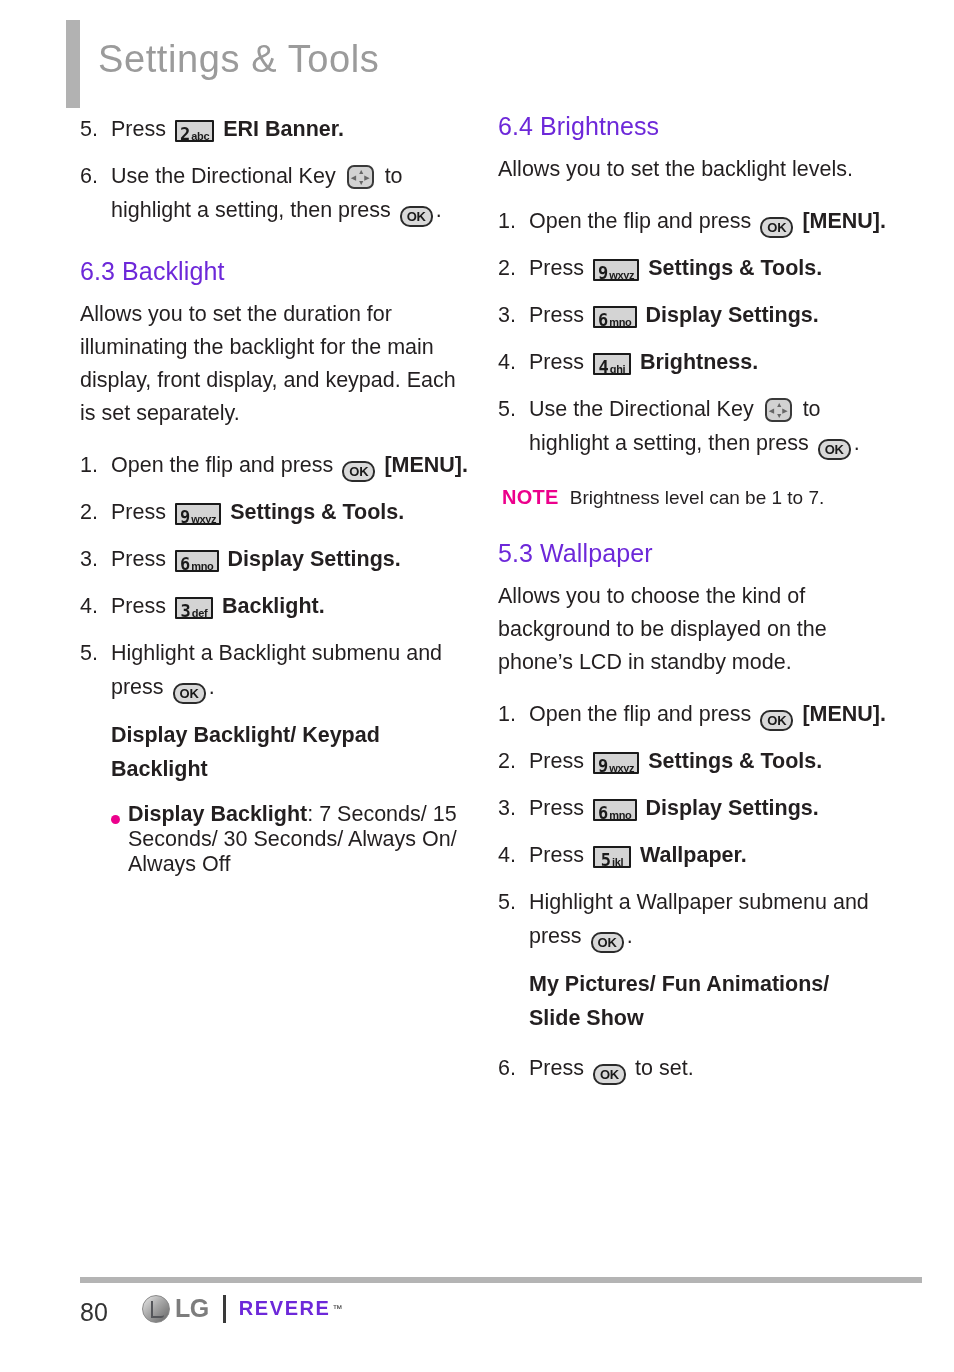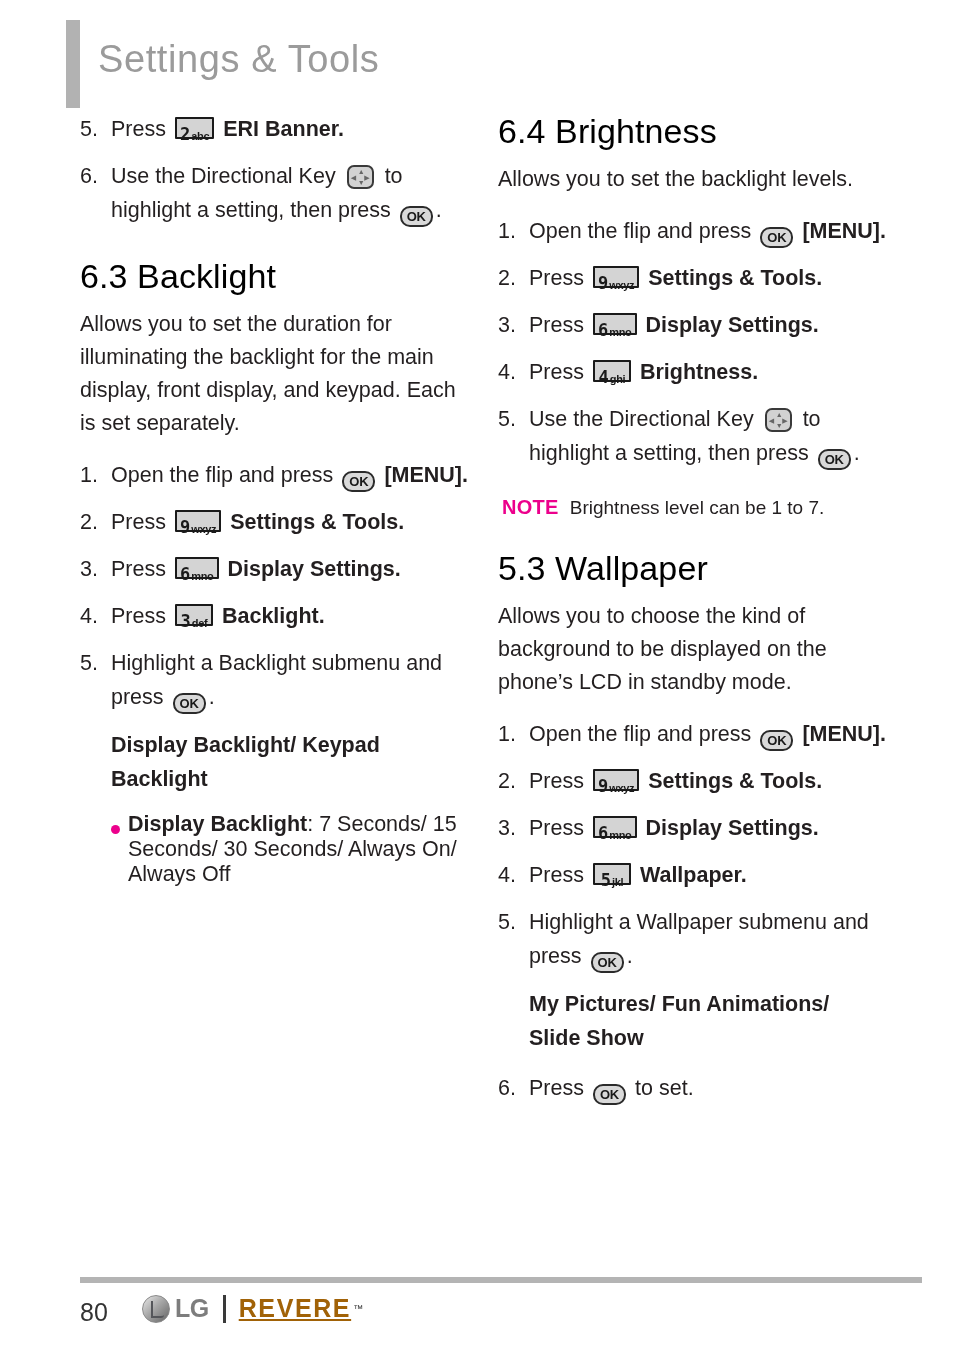--- a/index.html
+++ b/index.html
@@ -44,22 +44,22 @@
   .col {
     position: absolute;
     top: 112px;
     width: 388px;
   }
   .col-left  { left: 80px; }
   .col-right { left: 498px; }
 
   
   .section-heading {
-    color: #000000;
-    font-size: 34px;
+    color: #6d28d9;
+    font-size: 25px;
     font-weight: 400;
     margin: 0 0 12px 0;
     letter-spacing: 0.1px;
   }
   .col-left .section-heading { margin-top: 30px; }
   .col-right .section-heading { margin-top: 26px; }
   .col-right .section-heading.first { margin-top: 0; }
 
   
   .para {
@@ -128,21 +128,21 @@
     display: inline-block;
     vertical-align: -4px;
     height: 22px;
     min-width: 38px;
     box-sizing: border-box;
     border: 2px solid #1a1a1a;
     background: #d4d4d4;
     border-radius: 1px;
     padding: 0 3px 15px 3px;
     margin: 0 3px;
-    line-height: 28px;
+    line-height: 23px;
     white-space: nowrap;
     text-align: center;
   }
   .keyicon .kd {
     font-family: "DejaVu Sans Mono", monospace;
     font-size: 17px;
     font-weight: bold;
     color: #1a1a1a;
     letter-spacing: -1px;
   }
@@ -248,25 +248,24 @@
     letter-spacing: -0.5px;
     margin-left: 5px;
   }
   .logo-sep {
     width: 3px;
     height: 28px;
     background: #3a3a3a;
     margin: 0 13px 0 14px;
   }
   .logo-model {
-    font-size: 25px;
-    font-weight: bold;
-    color: #a16207;
+    font-size: 20px;
+    font-weight: bold;
+    color: #6d28d9;
     letter-spacing: 1.6px;
-    text-decoration: underline;
   }
   .logo-tm {
     font-size: 10px;
     color: #2b2b2b;
     vertical-align: super;
     margin-left: 2px;
   }
 </style>
 </head>
 <body>

